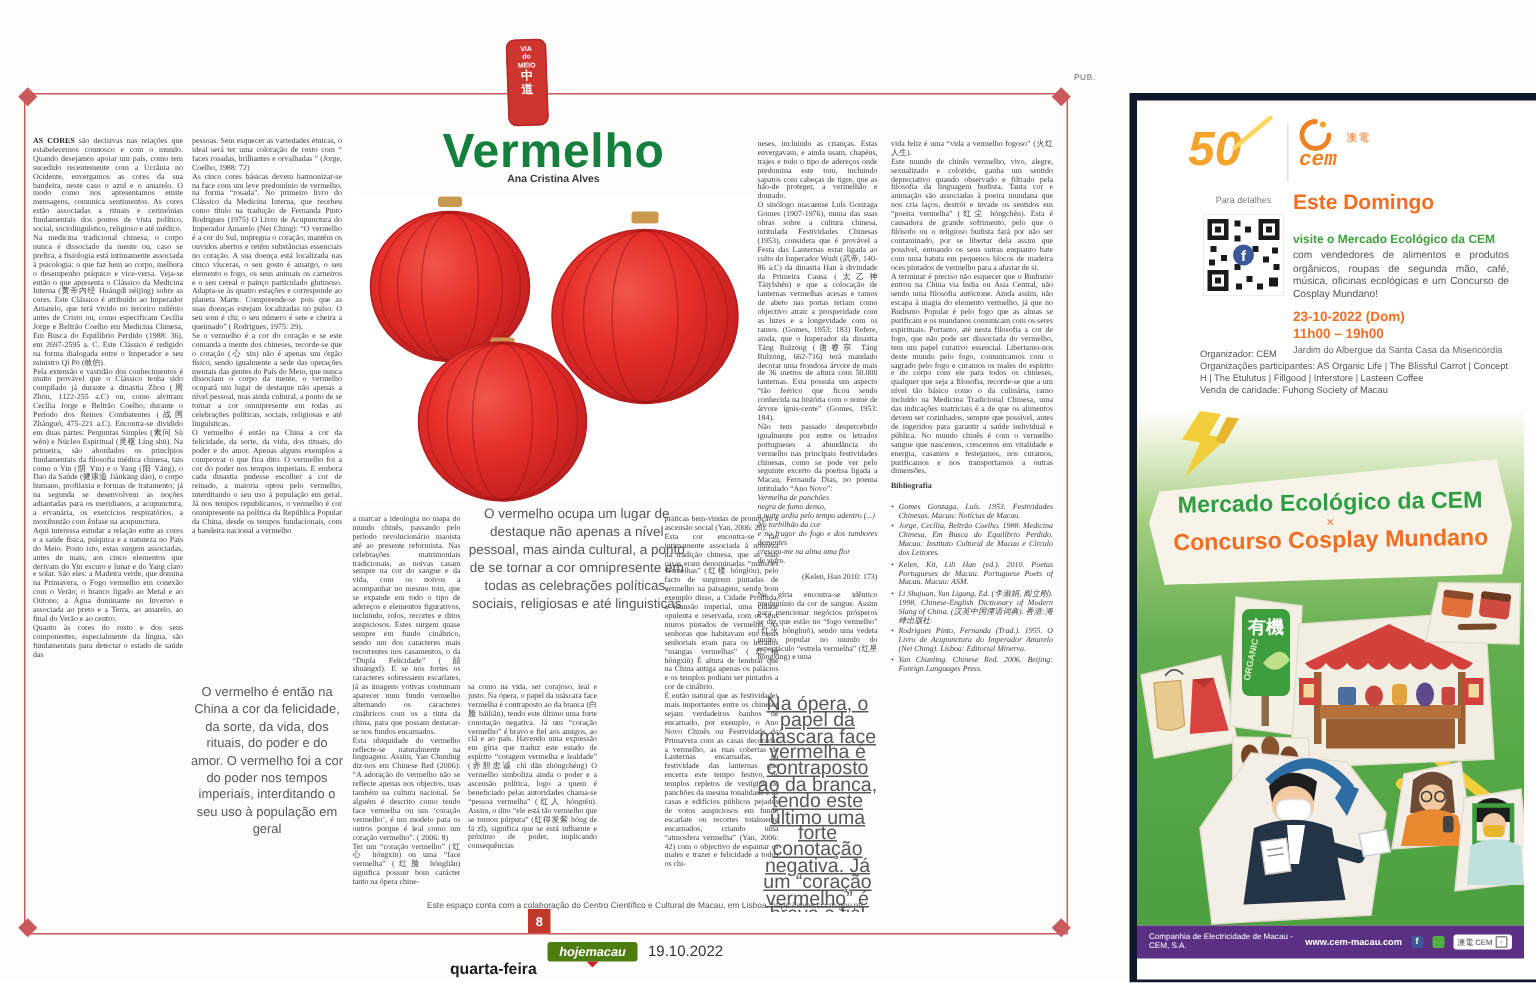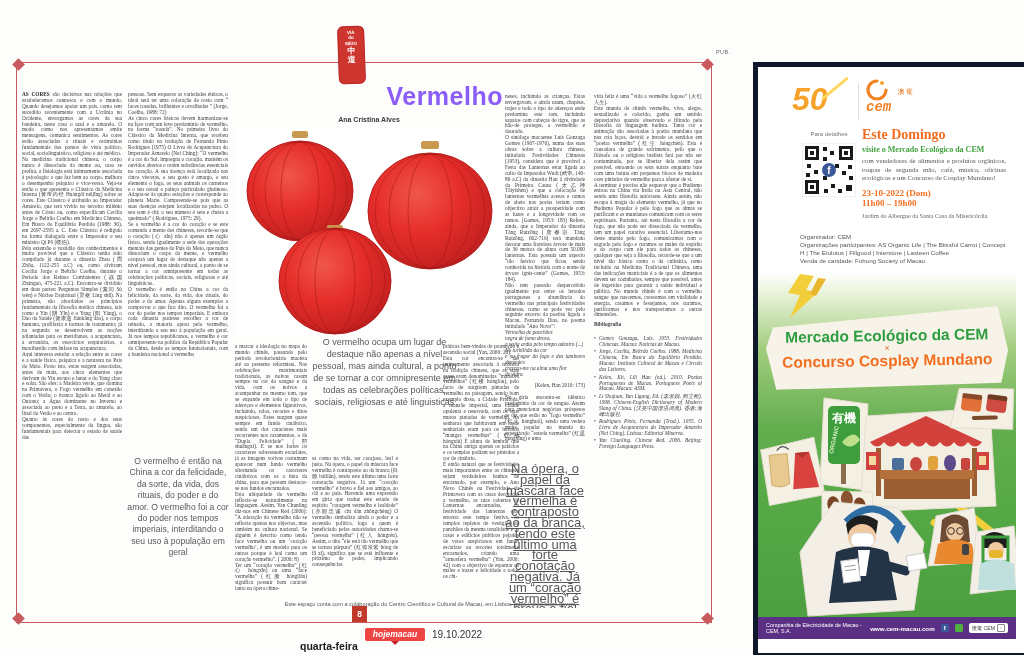--- a/index.html
+++ b/index.html
@@ -11,50 +11,50 @@
   .corner{width:9px;height:9px;background:#c9595c;transform:rotate(45deg);}
   .coltext{font-family:"Liberation Serif",serif;font-size:5.3px;line-height:5.9px;color:#3d3d3d;
            text-align:justify;white-space:pre-line;overflow:hidden;}
   .lead{font-weight:bold;color:#2b2b2b;}
   .pullquote{font-family:"Liberation Sans",sans-serif;color:#57585a;text-align:center;
              overflow:hidden;display:flex;align-items:flex-start;justify-content:center;}
   #seal{left:338px;top:26px;width:27px;height:58px;background:#ce352f;border-radius:6px;
         transform:rotate(-2deg);color:#fff;text-align:center;font-weight:bold;
         font-size:4.6px;line-height:5.4px;padding-top:4px;box-sizing:border-box;box-shadow:0 0 0 1px #b52a26 inset;}
   #seal .hz{font-size:8px;line-height:9px;}
-  #title{left:235px;top:82px;width:268px;text-align:right;color:#8b5cf6;font-weight:bold;
-         font-size:25px;letter-spacing:.5px;}
+  #title{left:235px;top:82px;width:268px;text-align:center;color:#15803d;font-weight:bold;
+         font-size:32px;letter-spacing:.5px;}
   #byline{left:235px;top:116px;width:268px;text-align:center;color:#3a3a3a;font-weight:bold;font-size:7px;}
   #photo{left:235px;top:129px;width:268px;height:206px;background:#ffffff;overflow:hidden;}
   #poemblock{font-style:italic;}
   .bib-item{padding-left:5px;position:relative;margin-bottom:1.5px;font-style:italic;}
   .bib-item:before{content:"•";position:absolute;left:0;top:0;color:#3d3d3d;}
   #collab{left:250px;top:601px;width:360px;text-align:center;font-size:5.6px;color:#555;}
   #pagenum{left:352px;top:606px;width:15px;height:16px;background:#c0392b;color:#fff;
            font-size:8.5px;font-weight:bold;text-align:center;line-height:16px;}
   #weekday{left:300px;top:629px;font-size:10.5px;font-weight:bold;color:#1a1a1a;margin-top:11px;}
-  #hm-logo{left:365px;top:628px;width:60px;height:13px;background:#ef4444;border-radius:2px;
+  #hm-logo{left:365px;top:628px;width:60px;height:13px;background:#4d7c0f;border-radius:2px;
            color:#fff;font-weight:bold;font-style:italic;font-size:8.5px;text-align:center;line-height:13px;}
   #hm-logo:after{content:"";position:absolute;left:26px;top:13px;border:4px solid transparent;border-top-color:#c42127;}
   #pagedate{left:432px;top:629px;font-size:10px;color:#333;}
   
   #publabel{left:716px;top:49px;font-size:5.5px;color:#666;letter-spacing:.4px;}
   #adpanel{left:753px;top:62px;width:258px;height:586px;background:#fff;border:5px solid #0f172a;overflow:hidden;padding-left:11px;}
   .adabs{position:absolute;}
   #logo50{left:34px;top:14px;font-size:32px;font-weight:bold;font-style:italic;color:#f5a32a;}
   #logo50 .slash{position:absolute;left:26px;top:6px;width:34px;height:3px;background:#ffd65e;transform:rotate(-40deg);border-radius:2px;}
   #logodiv{left:100px;top:16px;width:1px;height:38px;background:#e0e0e0;}
   #cemlogo{left:108px;top:12px;width:60px;font-family:Liberation Mono, monospace;}
   #cem-cn{font-size:7px;color:#e87722;letter-spacing:1px;}
   #cem-word{font-size:14px;font-weight:bold;font-style:italic;color:#f08223;line-height:12px;}
   #details{left:42px;top:64px;width:58px;text-align:center;font-size:6px;color:#777;}
   #qr{left:44px;top:76px;width:54px;height:54px;}
-  #adtext{left:104px;top:60px;width:144px;font-family:Liberation Serif, serif;}
+  #adtext{left:104px;top:60px;width:144px;}
   #ad-headline{font-size:14px;font-weight:bold;color:#f26f21;line-height:15px;}
-  #ad-subhead{font-size:8px;font-weight:bold;color:#3fa33c;margin-top:3px;line-height:9px;}
+  #ad-subhead{font-size:8px;font-weight:bold;color:#3fa33c;margin-top:13px;line-height:9px;}
   #ad-body{font-size:6.8px;color:#555;line-height:8.6px;margin-top:3px;text-align:justify;}
   #ad-date,#ad-time{font-size:9px;font-weight:bold;color:#f26f21;line-height:10.5px;}
   #ad-date{margin-top:5px;}
   #ad-venue{font-size:6.2px;color:#666;margin-top:3px;}
   #orgblock{left:42px;top:166px;width:206px;font-size:6.2px;color:#555;line-height:8px;}
   #greenzone{left:0;top:205px;width:258px;height:345px;
      background:linear-gradient(180deg,#ffffff 0%,#eaf3da 6%,#a3cd7f 22%,#63ae4f 45%,#55a845 70%,#4d9f40 100%);overflow:hidden;}
   #banner{position:absolute;left:8px;top:36px;width:242px;height:80px;background:#f7f3e8;
      clip-path:polygon(3% 22%,96% 0%,100% 55%,97% 96%,4% 100%,0% 48%);
      display:flex;flex-direction:column;align-items:center;justify-content:center;transform:rotate(-1deg);}

